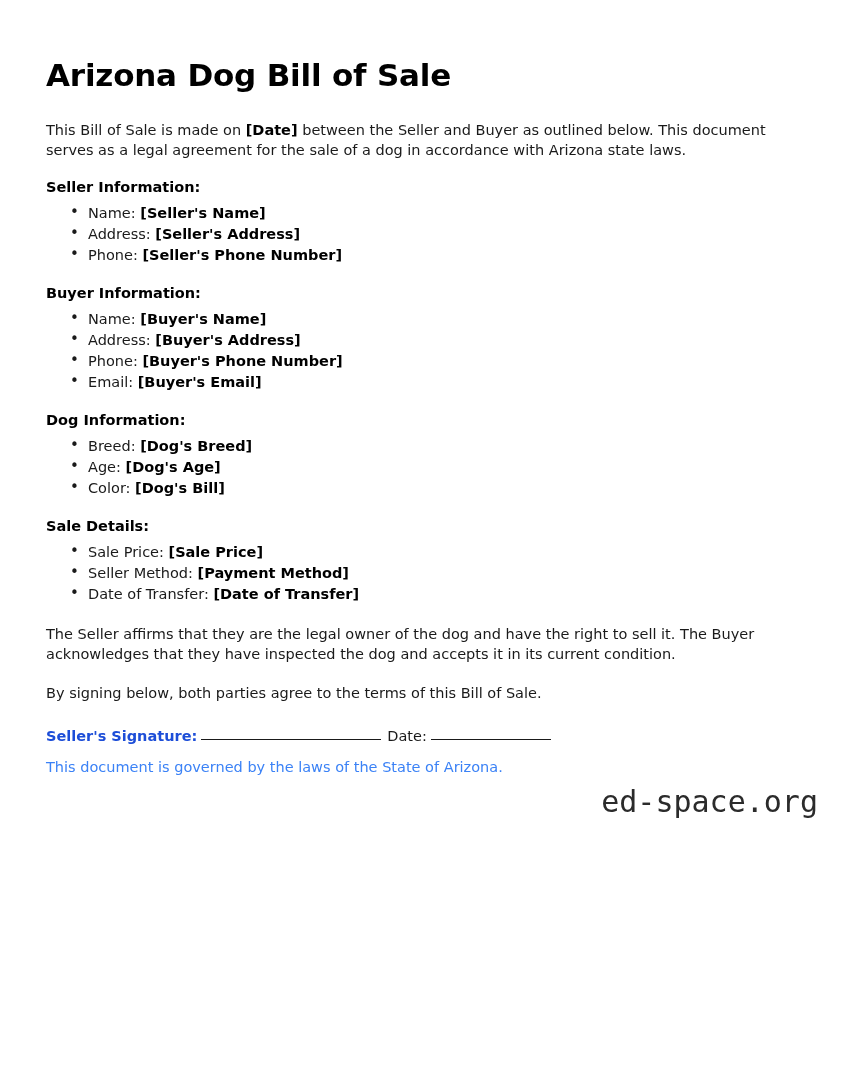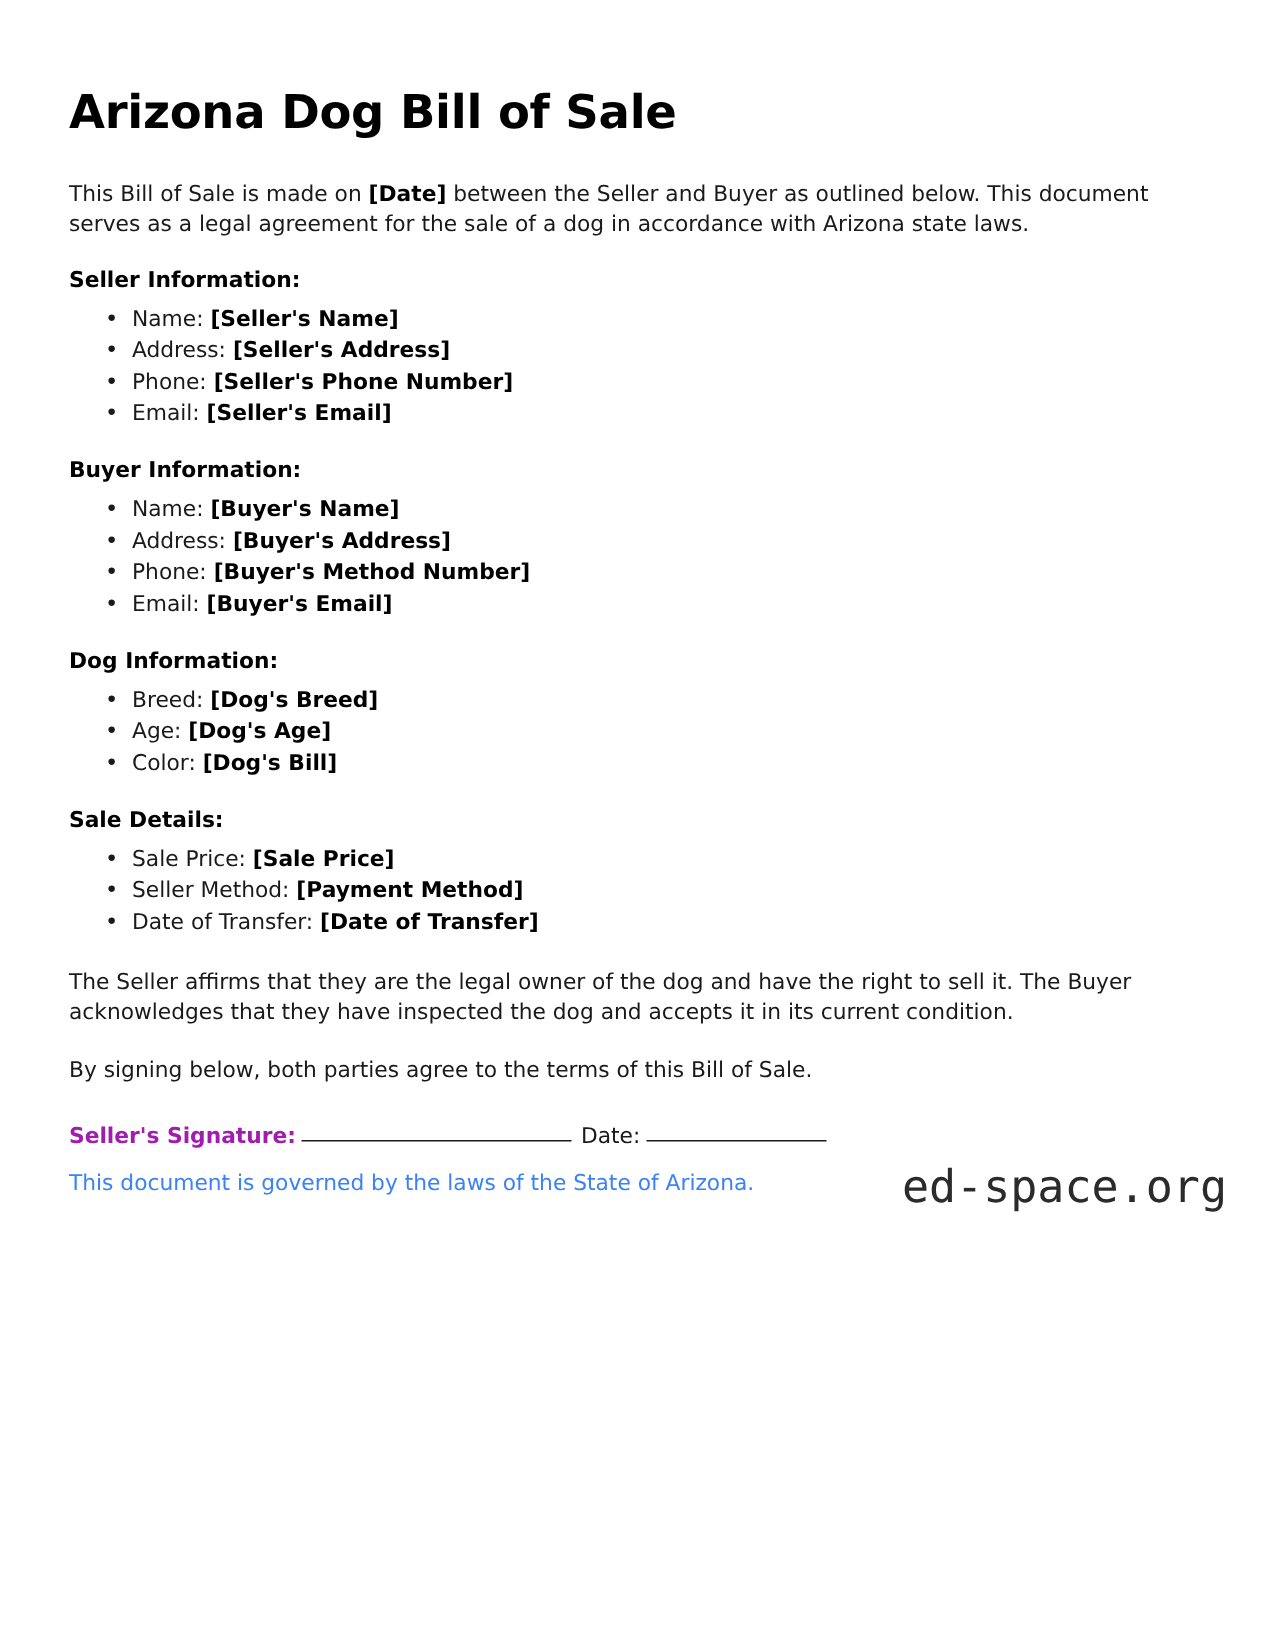--- a/index.html
+++ b/index.html
@@ -68,21 +68,21 @@
     font-weight: bold;
     color: #000;
   }
   .sig-line {
     font-size: 14.5px;
     margin: 0 0 14px 0;
     color: #1a1a1a;
   }
   .sig-line .lbl {
     font-weight: bold;
-    color: #a21caf;
+    color: #1d4ed8;
   }
   .blank-long {
     display: inline-block;
     width: 180px;
     border-bottom: 1.5px solid #1a1a1a;
     margin: 0 6px 0 4px;
     height: 0.95em;
     vertical-align: baseline;
   }
   .blank-short {
@@ -98,49 +98,48 @@
     margin-bottom: 6px;
   }
   .closing {
     font-size: 14.5px;
     margin: 16px 0 0 0;
     color: #3b82f6;
   }
   .watermark {
     position: absolute;
     right: 26px;
-    bottom: 28px;
+    bottom: 18px;
     font-family: "DejaVu Sans Mono", monospace;
     font-size: 30px;
     color: #2b2b2b;
     letter-spacing: 0px;
   }
 </style>
 </head>
 <body>
 
 <div class="page">
 
   <h1 class="doc-title">Arizona Dog Bill of Sale</h1>
 
   <p class="para"><span>This Bill of Sale is made on </span><span class="ph">[Date]</span><span> between the Seller and Buyer as outlined below. This document serves as a legal agreement for the sale of a dog in accordance with Arizona state laws.</span></p>
 
   <div class="section-head">Seller Information:</div>
   <ul class="items">
     <li><span>Name: </span><span class="ph">[Seller's Name]</span></li>
     <li><span>Address: </span><span class="ph">[Seller's Address]</span></li>
     <li><span>Phone: </span><span class="ph">[Seller's Phone Number]</span></li>
-    <li><span>Email: </span><span class="ph">[Seller's Email]</span></li>
   </ul>
 
   <div class="section-head">Buyer Information:</div>
   <ul class="items">
     <li><span>Name: </span><span class="ph">[Buyer's Name]</span></li>
     <li><span>Address: </span><span class="ph">[Buyer's Address]</span></li>
-    <li><span>Phone: </span><span class="ph">[Buyer's Method Number]</span></li>
+    <li><span>Phone: </span><span class="ph">[Buyer's Phone Number]</span></li>
     <li><span>Email: </span><span class="ph">[Buyer's Email]</span></li>
   </ul>
 
   <div class="section-head">Dog Information:</div>
   <ul class="items">
     <li><span>Breed: </span><span class="ph">[Dog's Breed]</span></li>
     <li><span>Age: </span><span class="ph">[Dog's Age]</span></li>
     <li><span>Color: </span><span class="ph">[Dog's Bill]</span></li>
   </ul>
 

